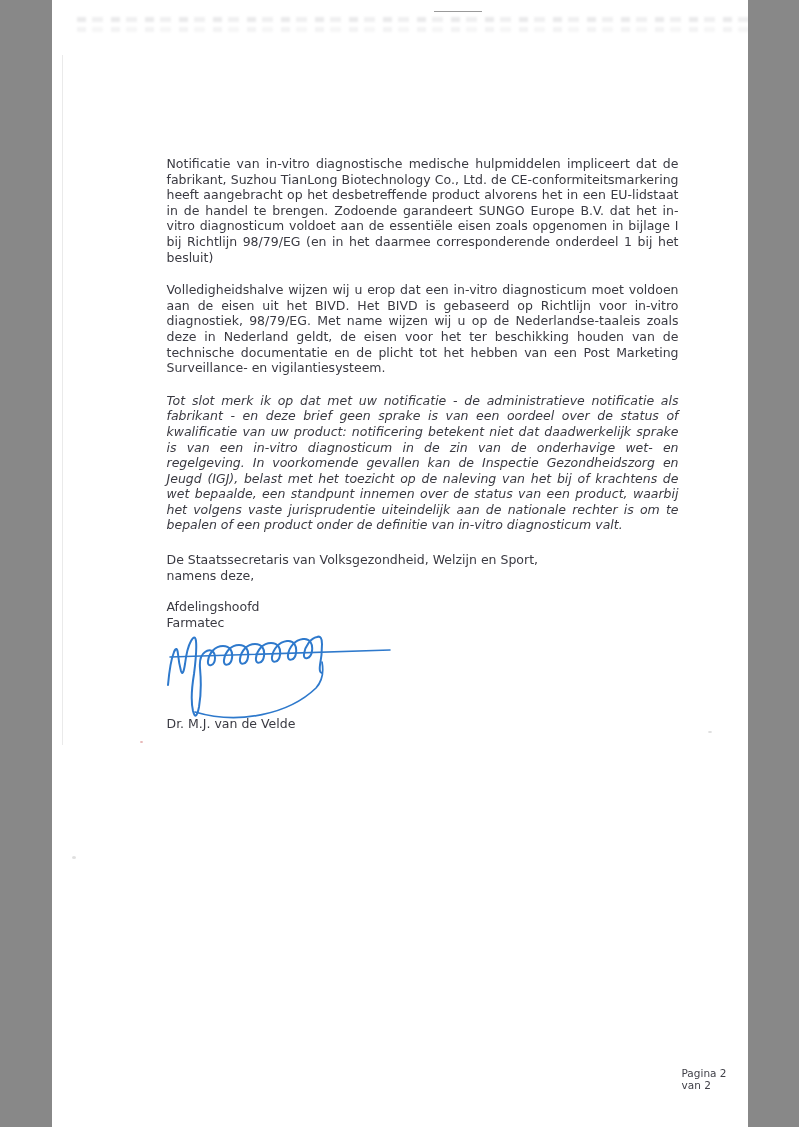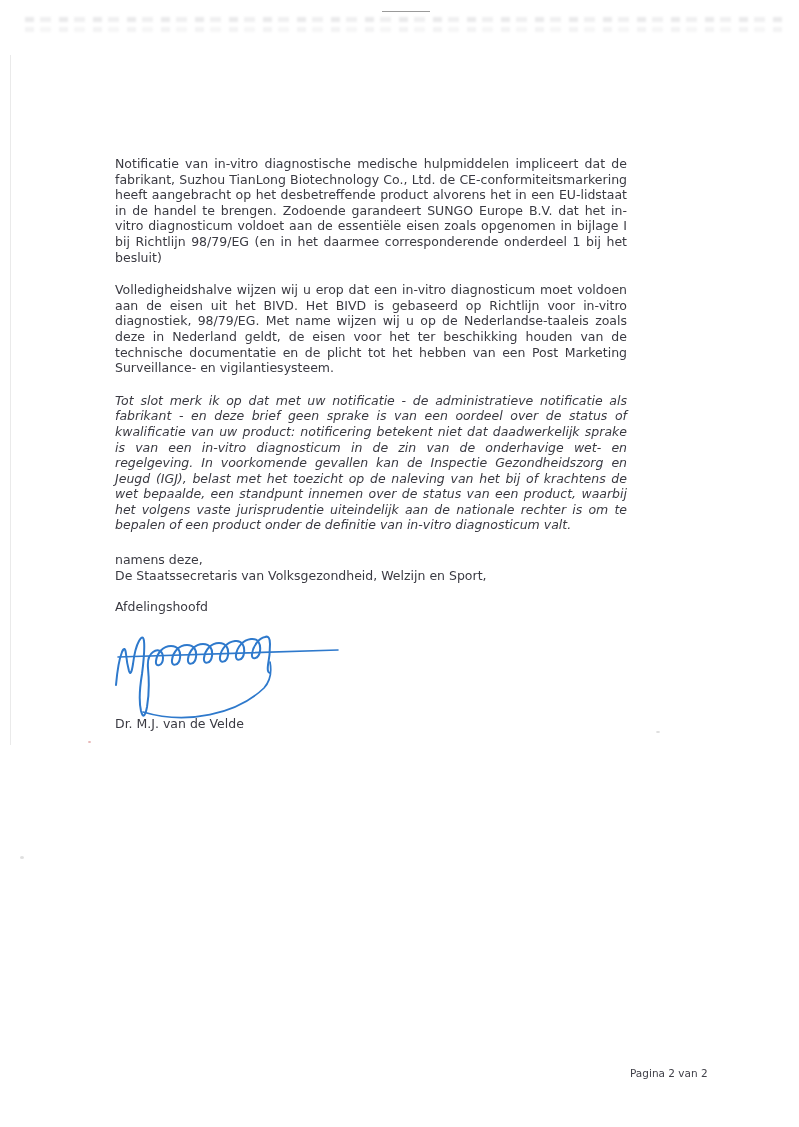--- a/index.html
+++ b/index.html
@@ -1,19 +1,19 @@
 <!DOCTYPE html>
 <html><head>
 <meta charset="utf-8">
 <style>
   * { margin: 0; padding: 0; box-sizing: border-box; }
   html, body { background: #888; }
   .page {
     position: relative;
-    width: 799px;
+    width: 696px;
     height: 1127px;
     background: #ffffff;
     margin: 0 auto;
     overflow: hidden;
     font-family: "DejaVu Sans", "Liberation Sans", sans-serif;
     color: #3a3a42;
   }
   
   .top-dash {
     position: absolute; left: 382px; top: 11px;
@@ -85,25 +85,26 @@
   <div class="speck s3"></div>
 
   <main class="paragraphs">
     <p>Notificatie van in-vitro diagnostische medische hulpmiddelen impliceert dat de fabrikant, Suzhou TianLong Biotechnology Co., Ltd. de CE-conformiteitsmarkering heeft aangebracht op het desbetreffende product alvorens het in een EU-lidstaat in de handel te brengen. Zodoende garandeert SUNGO Europe B.V. dat het in-vitro diagnosticum voldoet aan de essentiële eisen zoals opgenomen in bijlage I bij Richtlijn 98/79/EG (en in het daarmee corresponderende onderdeel 1 bij het besluit)</p>
     <p>Volledigheidshalve wijzen wij u erop dat een in-vitro diagnosticum moet voldoen aan de eisen uit het BIVD. Het BIVD is gebaseerd op Richtlijn voor in-vitro diagnostiek, 98/79/EG. Met name wijzen wij u op de Nederlandse-taaleis zoals deze in Nederland geldt, de eisen voor het ter beschikking houden van de technische documentatie en de plicht tot het hebben van een Post Marketing Surveillance- en vigilantiesysteem.</p>
     <p class="italic">Tot slot merk ik op dat met uw notificatie - de administratieve notificatie als fabrikant - en deze brief geen sprake is van een oordeel over de status of kwalificatie van uw product: notificering betekent niet dat daadwerkelijk sprake is van een in-vitro diagnosticum in de zin van de onderhavige wet- en regelgeving. In voorkomende gevallen kan de Inspectie Gezondheidszorg en Jeugd (IGJ), belast met het toezicht op de naleving van het bij of krachtens de wet bepaalde, een standpunt innemen over de status van een product, waarbij het volgens vaste jurisprudentie uiteindelijk aan de nationale rechter is om te bepalen of een product onder de definitie van in-vitro diagnosticum valt.</p>
   </main>
 
   <div class="closing">
     <div class="block">
+      <div>De Staatssecretaris van Volksgezondheid, Welzijn en Sport,</div>
       <div>namens deze,</div>
-      <div>De Staatssecretaris van Volksgezondheid, Welzijn en Sport,</div>
     </div>
     <div class="block">
       <div>Afdelingshoofd</div>
+      <div>Farmatec</div>
     </div>
   </div>
 
   <div class="signature-wrap">
     <svg width="232" height="97" viewBox="0 0 232 97">
       <g fill="none" stroke-linecap="round" stroke-linejoin="round">
         <path stroke="#2e79cc" stroke-width="1.6" d="M6 27 L226 20"></path>
         <path stroke="#2e79cc" stroke-width="2" d="M4 55
                  Q6 32 10 22 Q13 15 14 24 Q15 34 17 41 Q19 47 21 34
                  Q23 18 27 11 Q31 4 32 11 Q33 21 30 44 Q26 68 29 81

